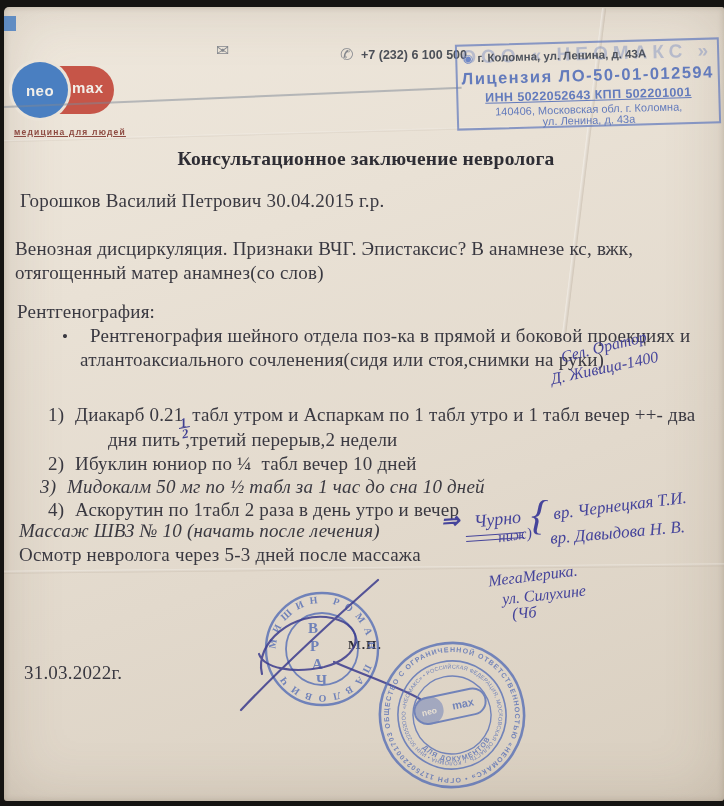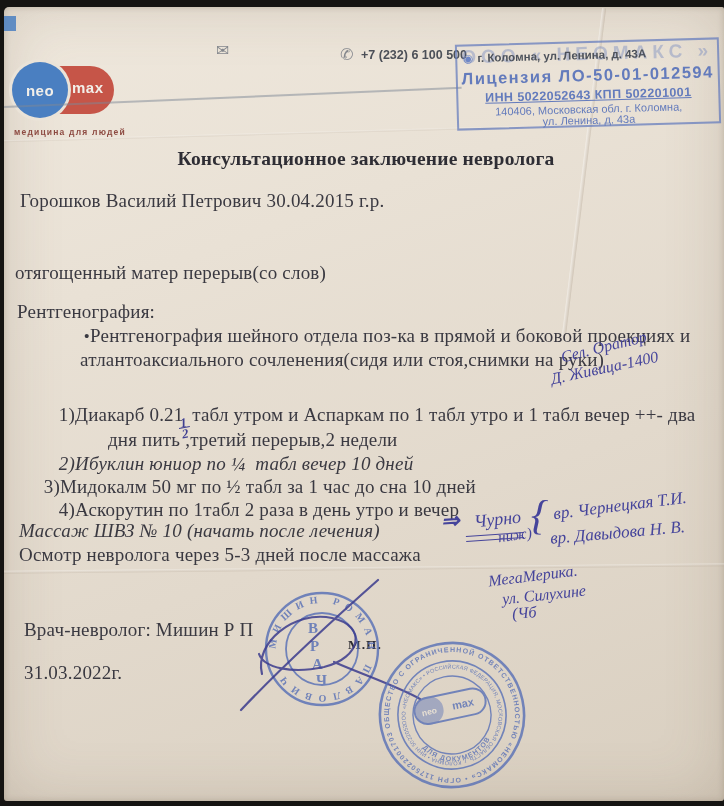--- a/index.html
+++ b/index.html
@@ -15,34 +15,34 @@
   .crease-h{position:absolute;left:0;top:560px;width:724px;height:3px;
          background:linear-gradient(to bottom,rgba(255,255,255,.35),rgba(130,110,88,.15));
          transform:rotate(-.6deg);}
   .crease-h2{position:absolute;left:0;top:126px;width:520px;height:2px;
          background:linear-gradient(to bottom,rgba(255,255,255,.3),rgba(130,110,88,.12));
          transform:rotate(-1.6deg);}
   .corner-sq{position:absolute;left:0;top:9px;width:12px;height:15px;background:#4a7fc1;opacity:.85;}
 
   
   .t{position:absolute;font-family:"Liberation Serif",serif;font-size:19px;color:#3a3941;
-     letter-spacing:.2px;white-space:nowrap;text-align:right;}
+     letter-spacing:.2px;white-space:nowrap;}
   .title{left:0;top:141px;width:724px;text-align:center;font-weight:bold;font-size:19.5px;color:#2e2d34;}
   .num{display:inline-block;width:27px;}
   .blt{display:inline-block;width:28px;font-size:17px;}
 
   
   .logo{position:absolute;left:8px;top:54px;width:110px;height:64px;}
   .logo .cap{position:absolute;left:24px;top:5px;width:78px;height:48px;border-radius:26px;background:#c65548;}
   .logo .circ{position:absolute;left:0;top:1px;width:56px;height:56px;border-radius:50%;background:#4a7fc1;
       box-shadow:0 0 0 3px #eae3d8;display:flex;align-items:center;justify-content:center;}
   .logo .neo{color:#f2efe9;font:bold 15px "Liberation Sans",sans-serif;letter-spacing:.5px;}
   .logo .max{position:absolute;left:60px;top:18px;color:#f2efe9;font:bold 15px "Liberation Sans",sans-serif;letter-spacing:.5px;}
   .tagline{position:absolute;left:10px;top:120px;font:bold 8.5px "Liberation Sans",sans-serif;
-      color:#8d4a41;letter-spacing:1.2px;}
+      color:#8d4a41;letter-spacing:1.2px;text-decoration:underline;}
   .cicon{position:absolute;color:#84878d;font-size:16px;font-family:"DejaVu Sans",sans-serif;}
   .contact{position:absolute;font:bold 12.5px "Liberation Sans",sans-serif;color:#4c5058;line-height:16px;}
   .contact .u{text-decoration:underline;}
   .sep{position:absolute;left:0;top:99px;width:458px;height:2px;background:rgba(125,135,150,.5);
       transform:rotate(-2.4deg);transform-origin:left center;}
 
   
   .lic{position:absolute;left:452px;top:34px;width:260px;height:82px;
       border:2px solid rgba(103,126,190,.75);transform:rotate(-1.6deg);}
   .lic .ghost{position:absolute;left:4px;top:0px;width:100%;font:800 19px "Liberation Sans",sans-serif;
@@ -100,47 +100,47 @@
         <span class="pin">◉</span><span>г. Коломна, ул. Ленина, д. 43А</span>
       </div>
       <div class="licline l1">Лицензия ЛО-50-01-012594</div>
       <div class="licline l2">ИНН 5022052643  КПП 502201001</div>
       <div class="licline l3">140406, Московская обл.  г. Коломна,</div>
       <div class="licline l4">ул. Ленина, д. 43а</div>
     </div>
 
     <div class="t title">Консультационное заключение невролога</div>
     <div class="t" style="left:16px;top:183px;">Горошков Василий Петрович 30.04.2015 г.р.</div>
-    <div class="t" style="left:11px;top:255px;">отягощенный матер перерыв(со слов)</div>
+    <div class="t" style="left:11px;top:231px;">Венозная дисциркуляция. Признаки ВЧГ. Эпистаксис? В анамнезе кс, вжк,</div>
+    <div class="t" style="left:11px;top:255px;">отягощенный матер анамнез(со слов)</div>
     <div class="t" style="left:13px;top:294px;">Рентгенография:</div>
 
     <div class="t" style="left:58px;top:318px;">
       <span class="blt">•</span><span>Рентгенография шейного отдела поз-ка в прямой и боковой проекциях и</span>
     </div>
     <div class="t" style="left:76px;top:342px;">атлантоаксиального сочленения(сидя или стоя,снимки на руки)</div>
 
     <div class="t" style="left:44px;top:397px;">
       <span class="num">1)</span><span>Диакарб 0.21</span><span class="frac">
           <span>1</span>
           <span class="fb">2</span>
         </span><span>табл утром и Аспаркам по 1 табл утро и 1 табл вечер ++- два</span>
     </div>
     <div class="t" style="left:76px;top:422px;margin-left:28px;">дня пить ,третий перерыв,2 недели</div>
-    <div class="t" style="left:44px;top:446px;font-style:italic;">
+    <div class="t" style="left:44px;top:446px;">
       <span class="num">2)</span><span>Ибуклин юниор по ¼ &nbsp;табл вечер 10 дней</span>
     </div>
-    <div class="t" style="left:29px;top:469px;">
+    <div class="t" style="left:36px;top:469px;font-style:italic;">
       <span class="num">3)</span><span>Мидокалм 50 мг по ½  табл за 1  час до сна 10 дней</span>
     </div>
     <div class="t" style="left:44px;top:492px;">
       <span class="num">4)</span><span>Аскорутин по 1табл 2 раза в день утро и вечер</span>
     </div>
     <div class="t" style="left:15px;top:513px;font-style:italic;">Массаж ШВЗ № 10 (начать после лечения)</div>
     <div class="t" style="left:15px;top:537px;">Осмотр невролога через 5-3 дней после массажа</div>
-    <div class="t" style="left:20px;top:612px;">Врач-невролог: Мишин Р П</div>
     <div class="t" style="left:20px;top:655px;">31.03.2022г.</div>
     <div class="mp">М.П.</div>
 
     <div class="hw" style="left:556px;top:331px;transform:rotate(-14deg);">Сел. Оратор</div>
     <div class="hw" style="left:546px;top:352px;transform:rotate(-12deg);">Д. Живица-1400</div>
     <div class="hw" style="left:437px;top:501px;font-size:22px;font-weight:bold;transform:rotate(-4deg);">⇒</div>
     <div class="hw" style="left:470px;top:502px;font-size:18px;transform:rotate(-6deg);">Чурно</div>
     <div class="dundl"></div>
     <div class="hw" style="left:494px;top:520px;font-size:15px;transform:rotate(-8deg);">ниж)</div>
     <div class="hw" style="left:527px;top:484px;font-size:42px;font-weight:300;transform:rotate(2deg);">{</div>

